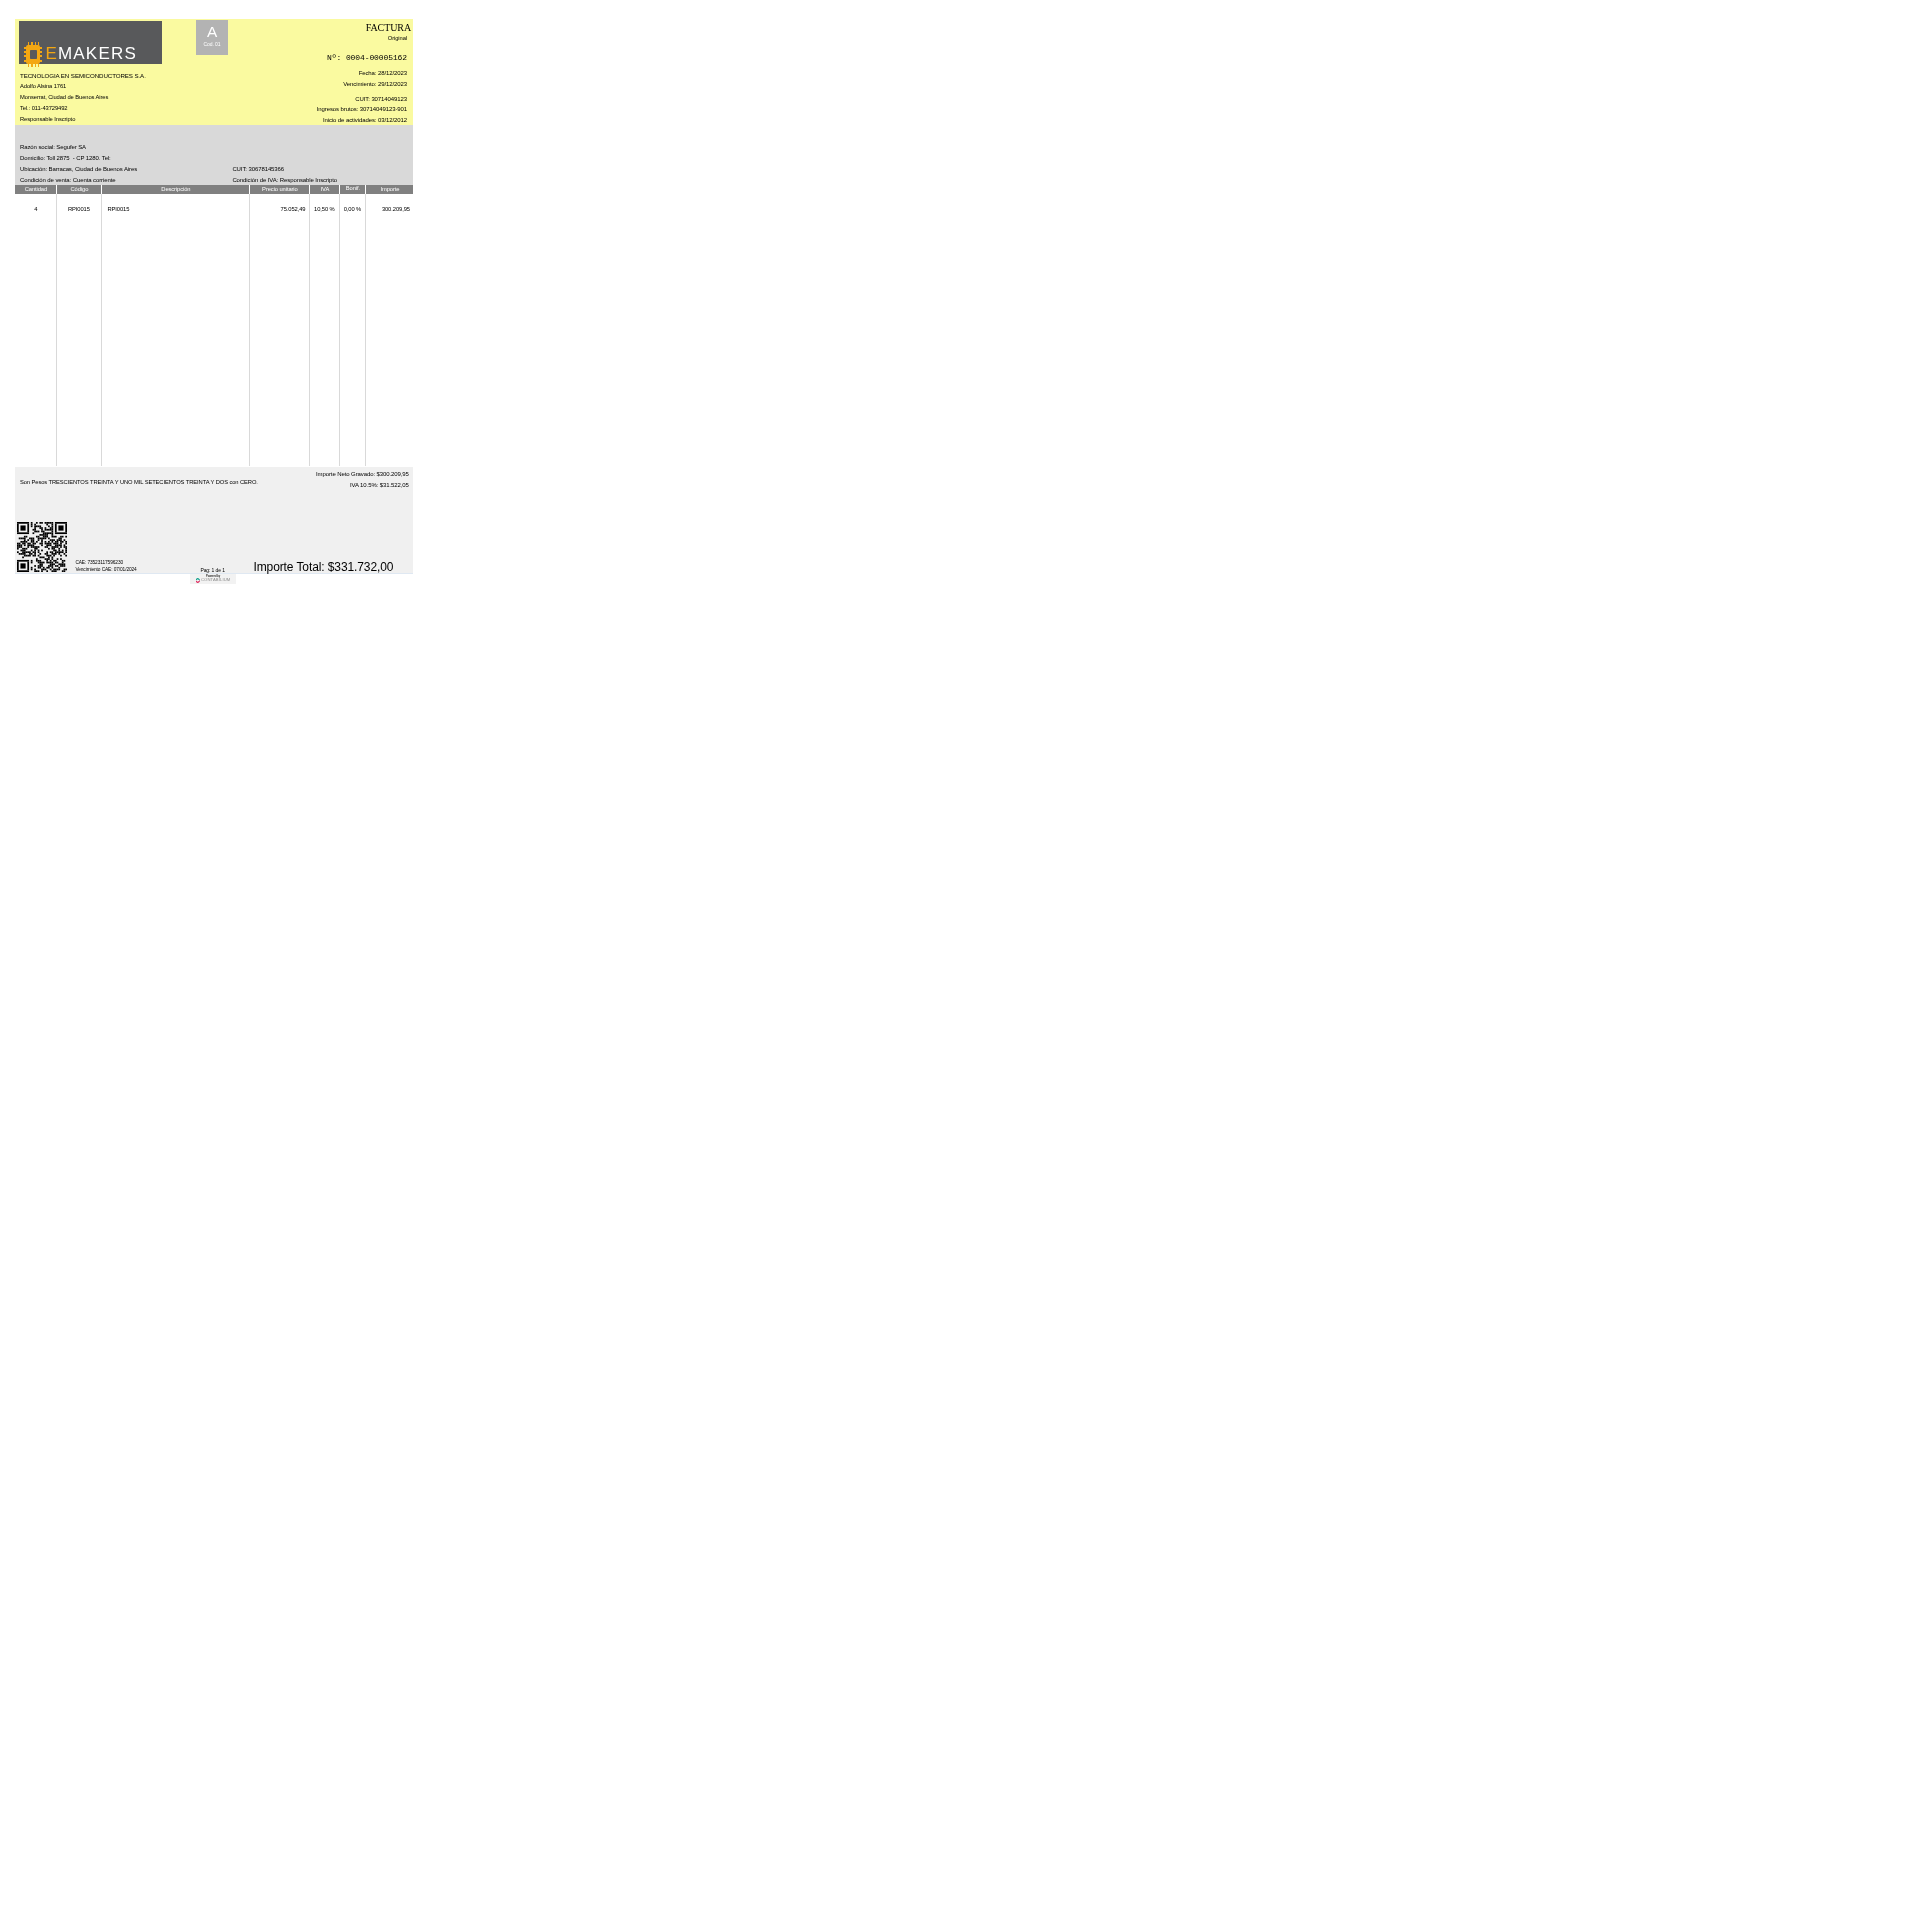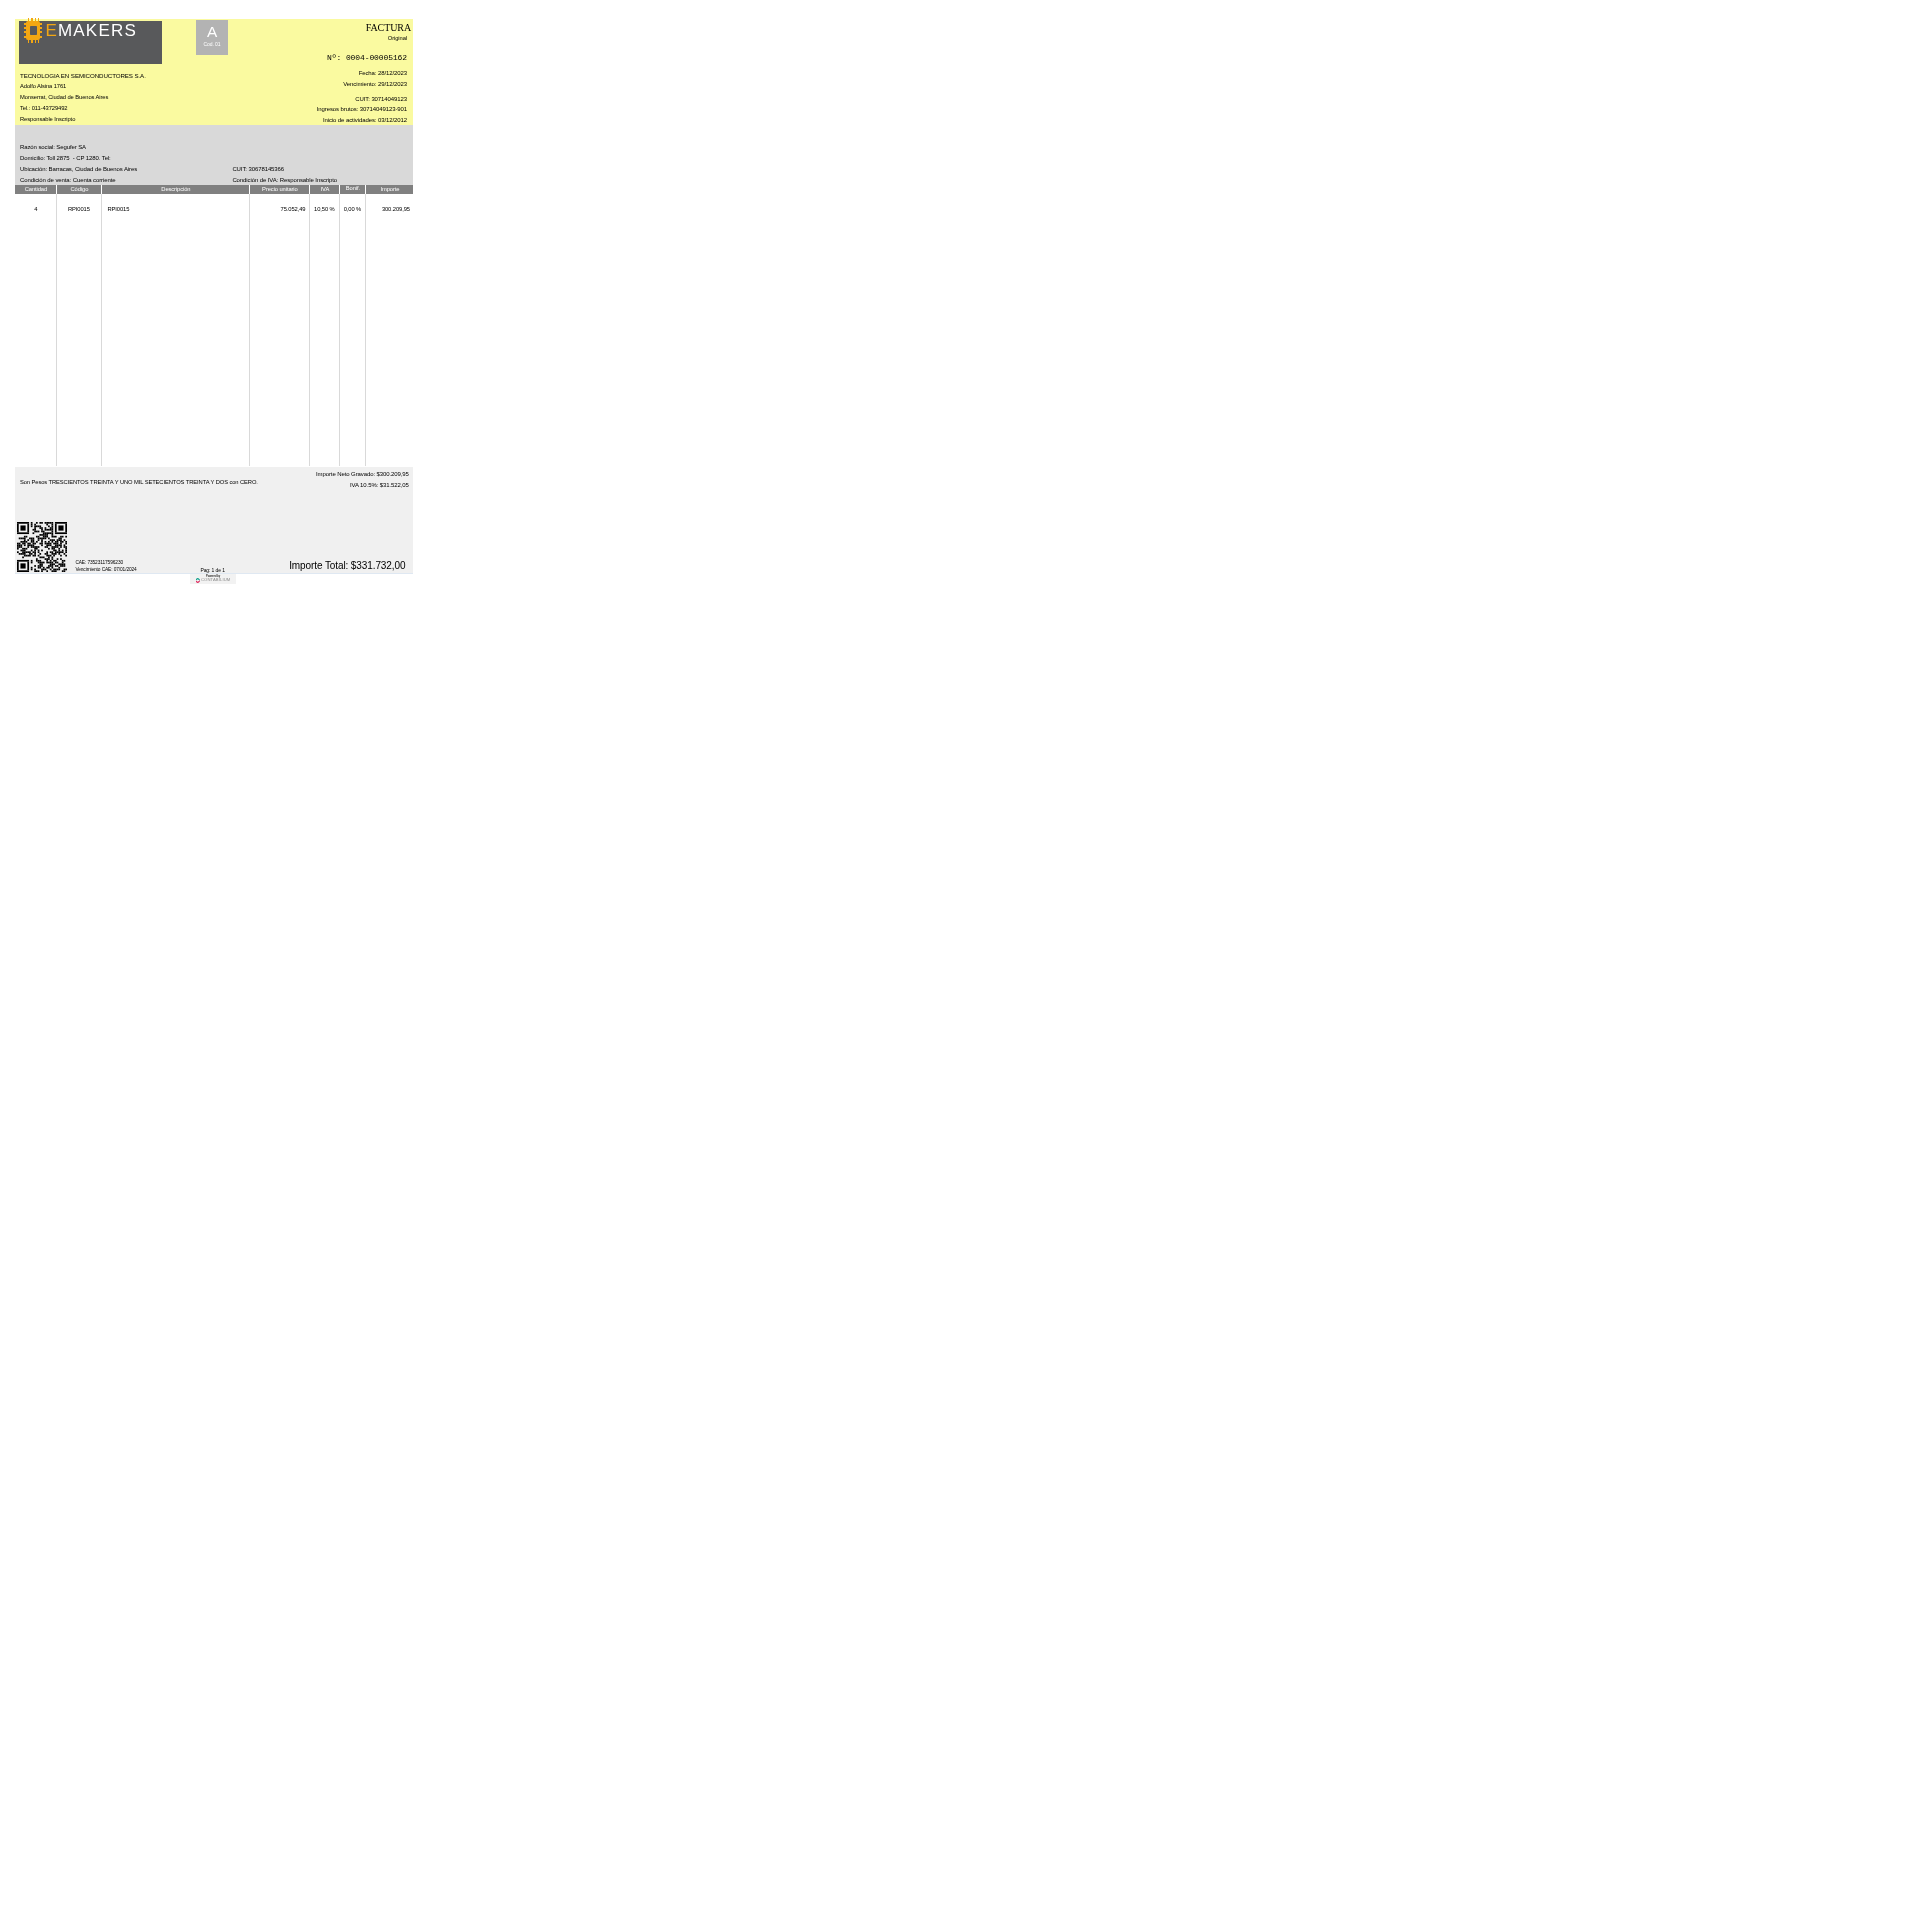--- a/index.html
+++ b/index.html
@@ -10,21 +10,21 @@
   }
   *{margin:0;padding:0;box-sizing:border-box;}
   html,body{background:#fff;}
   body{font-family:"Liberation Sans",sans-serif;color:#000;letter-spacing:-0.1px;}
   .page{position:relative;width:425px;height:601px;background:#fff;overflow:hidden;}
   .abs{position:absolute;}
 
   
   .band-yellow{left:15.4px;top:19px;width:398px;height:106px;background:var(--yellow);}
   .logo-box{left:19px;top:21px;width:143px;height:43px;background:var(--logo-bg);
-            display:flex;align-items:flex-start;padding-left:7px;}
+            display:flex;align-items:flex-end;padding-left:7px;}
   .chip{position:relative;width:14px;height:19px;background:var(--brand-orange);border-radius:1.9px;margin-right:5.4px;}
   .chip::before{content:"";position:absolute;left:3.5px;top:5.4px;width:7px;height:8.5px;background:var(--logo-bg);border-radius:0.8px;}
   .chip .pins-t,.chip .pins-b{position:absolute;left:1.5px;right:1.5px;height:3.1px;
      background:repeating-linear-gradient(90deg,var(--brand-orange) 0 1.5px,transparent 1.5px 3.5px);}
   .chip .pins-t{top:-3.1px;} .chip .pins-b{bottom:-3.1px;}
   .chip .pins-l,.chip .pins-r{position:absolute;top:1.9px;bottom:1.9px;width:1.9px;
      background:repeating-linear-gradient(180deg,var(--brand-orange) 0 1.9px,transparent 1.9px 4.2px);}
   .chip .pins-l{left:-1.9px;} .chip .pins-r{right:-1.9px;}
   .logo-text{font-size:17px;letter-spacing:1.2px;font-weight:400;white-space:nowrap;}
   .logo-text .e{color:var(--brand-orange);}
@@ -80,21 +80,21 @@
   .band-footer{left:15.4px;top:467px;width:398px;height:107px;background:var(--footer-gray);
                border-bottom:0.8px solid #dfe8f2;}
   .band-footer > div{position:absolute;}
   .f-words{left:4.6px;top:10px;width:262px;font-size:5.8px;line-height:10.8px;}
   .f-net{right:4.6px;top:4.2px;font-size:6px;}
   .f-iva{right:4.6px;top:15.4px;font-size:6px;}
   .f-qr{left:1.5px;top:55px;width:50px;height:50px;}
   .f-cae{left:60px;top:93px;font-size:4.8px;}
   .f-caedue{left:60px;top:100px;font-size:4.8px;}
   .f-pag{left:185px;top:100px;font-size:5px;}
-  .f-total{right:8px;top:93px;font-size:10px;}
+  .f-total{right:20px;top:93px;font-size:12px;}
 
   
   .badge{left:190px;top:574px;width:46px;height:10px;background:var(--badge-gray);
          display:flex;flex-direction:column;align-items:center;justify-content:center;}
   .badge-powered{font-size:2.7px;font-weight:700;color:#2b2b2b;line-height:3.1px;}
   .badge-row{display:flex;align-items:center;gap:1.2px;line-height:4.6px;}
   .cicon{position:relative;width:4.2px;height:5.4px;}
   .cicon .top{position:absolute;inset:0;background:var(--teal);
     clip-path:polygon(50% 0,100% 28%,100% 56%,50% 28%,0 56%,0 28%);}
   .cicon .bot{position:absolute;inset:0;background:var(--pink);

